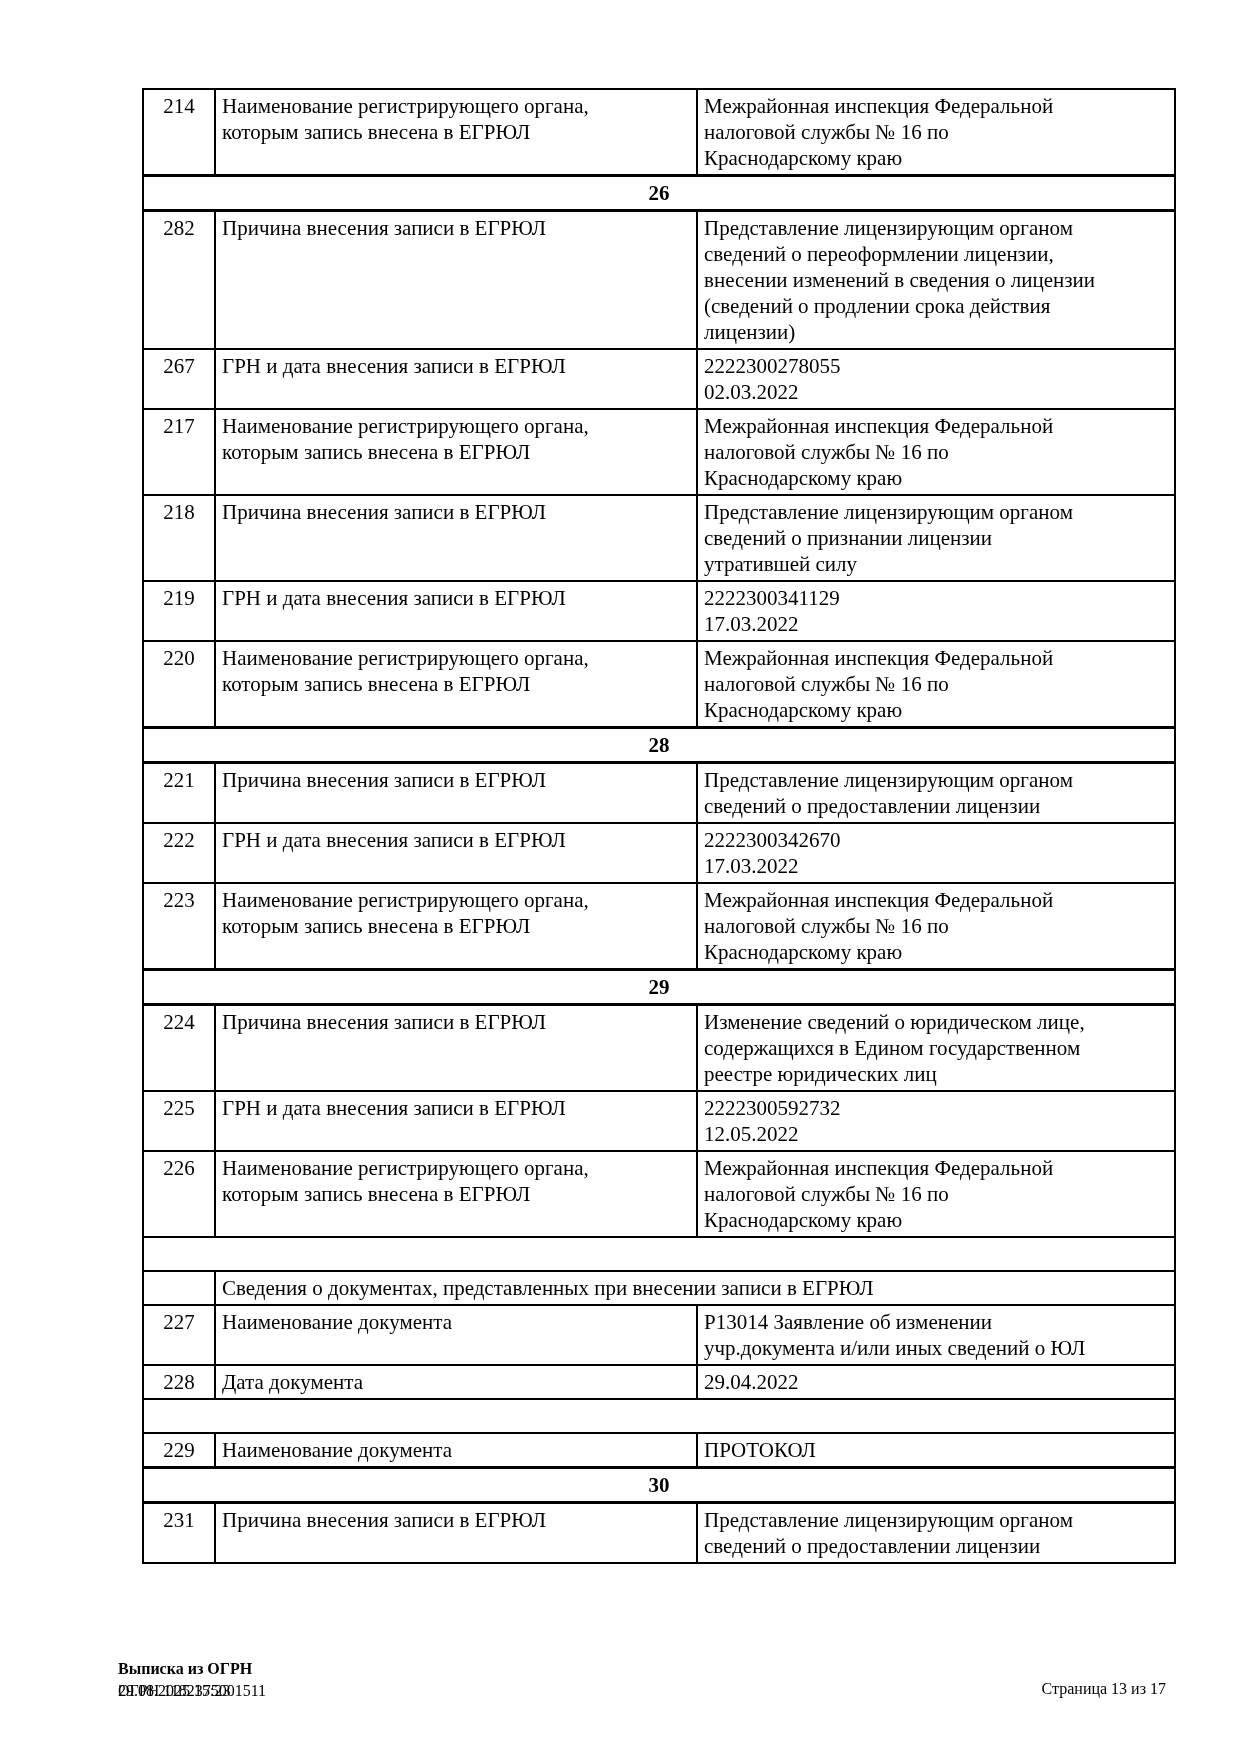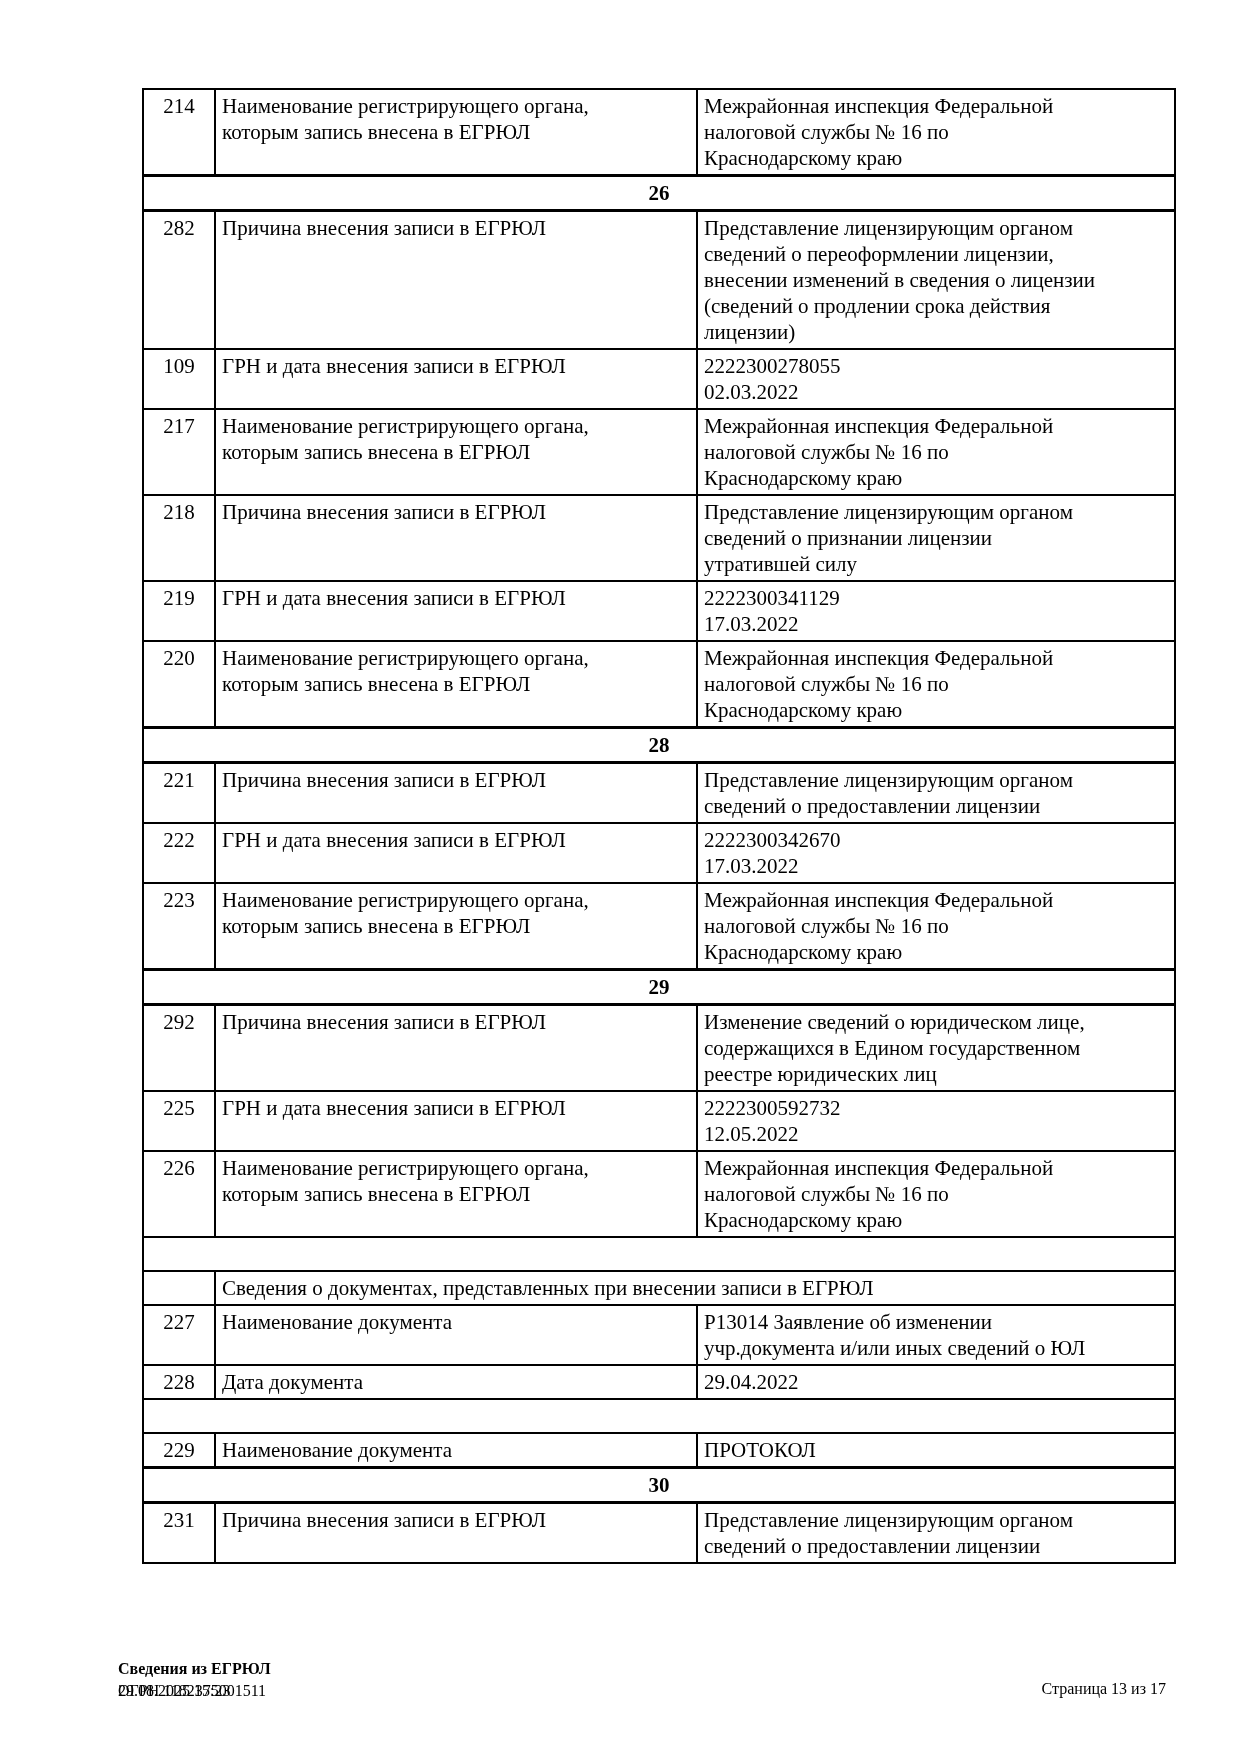--- a/index.html
+++ b/index.html
@@ -105,21 +105,21 @@
     <tr>
       <td class="c-num">282</td>
       <td class="c-label">Причина внесения записи в ЕГРЮЛ</td>
       <td class="c-value">Представление лицензирующим органом
 сведений о переоформлении лицензии,
 внесении изменений в сведения о лицензии
 (сведений о продлении срока действия
 лицензии)</td>
     </tr>
     <tr>
-      <td class="c-num">109</td>
+      <td class="c-num">267</td>
       <td class="c-label">ГРН и дата внесения записи в ЕГРЮЛ</td>
       <td class="c-value">2222300278055
 02.03.2022</td>
     </tr>
     <tr>
       <td class="c-num">217</td>
       <td class="c-label">Наименование регистрирующего органа,
 которым запись внесена в ЕГРЮЛ</td>
       <td class="c-value">Межрайонная инспекция Федеральной
 налоговой службы № 16 по
@@ -166,21 +166,21 @@
       <td class="c-label">Наименование регистрирующего органа,
 которым запись внесена в ЕГРЮЛ</td>
       <td class="c-value">Межрайонная инспекция Федеральной
 налоговой службы № 16 по
 Краснодарскому краю</td>
     </tr>
     <tr class="section-row">
       <td colspan="3">29</td>
     </tr>
     <tr>
-      <td class="c-num">292</td>
+      <td class="c-num">224</td>
       <td class="c-label">Причина внесения записи в ЕГРЮЛ</td>
       <td class="c-value">Изменение сведений о юридическом лице,
 содержащихся в Едином государственном
 реестре юридических лиц</td>
     </tr>
     <tr>
       <td class="c-num">225</td>
       <td class="c-label">ГРН и дата внесения записи в ЕГРЮЛ</td>
       <td class="c-value">2222300592732
 12.05.2022</td>
@@ -226,18 +226,18 @@
       <td class="c-num">231</td>
       <td class="c-label">Причина внесения записи в ЕГРЮЛ</td>
       <td class="c-value">Представление лицензирующим органом
 сведений о предоставлении лицензии</td>
     </tr>
   </tbody>
 </table>
 
 <div class="footer">
   <div class="footer-left">
-    <div class="footer-title">Сведения из ЕГРЮЛ</div>
+    <div class="footer-title">Выписка из ОГРН</div>
     <div>29.08.2025 15:23</div>
   </div>
   <div class="footer-center">ОГРН 1182375001511</div>
   <div class="footer-right">Страница 13 из 17</div>
 </div>
 
 </body></html>

